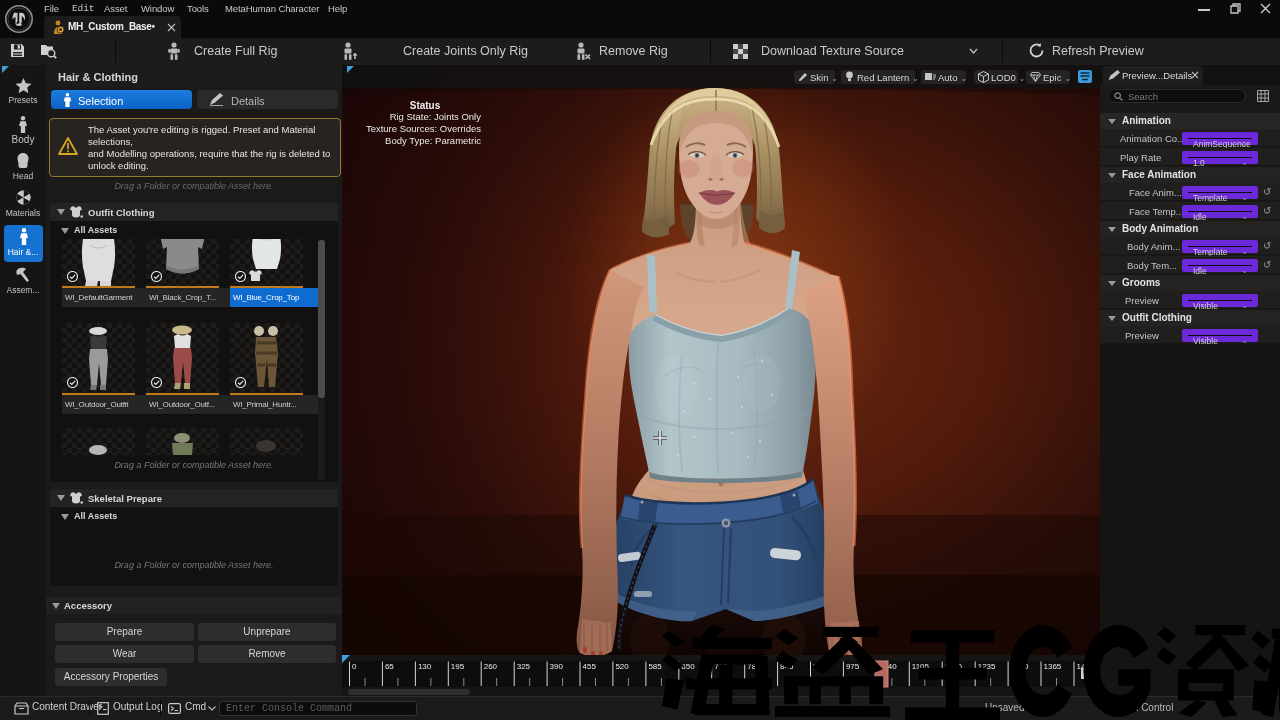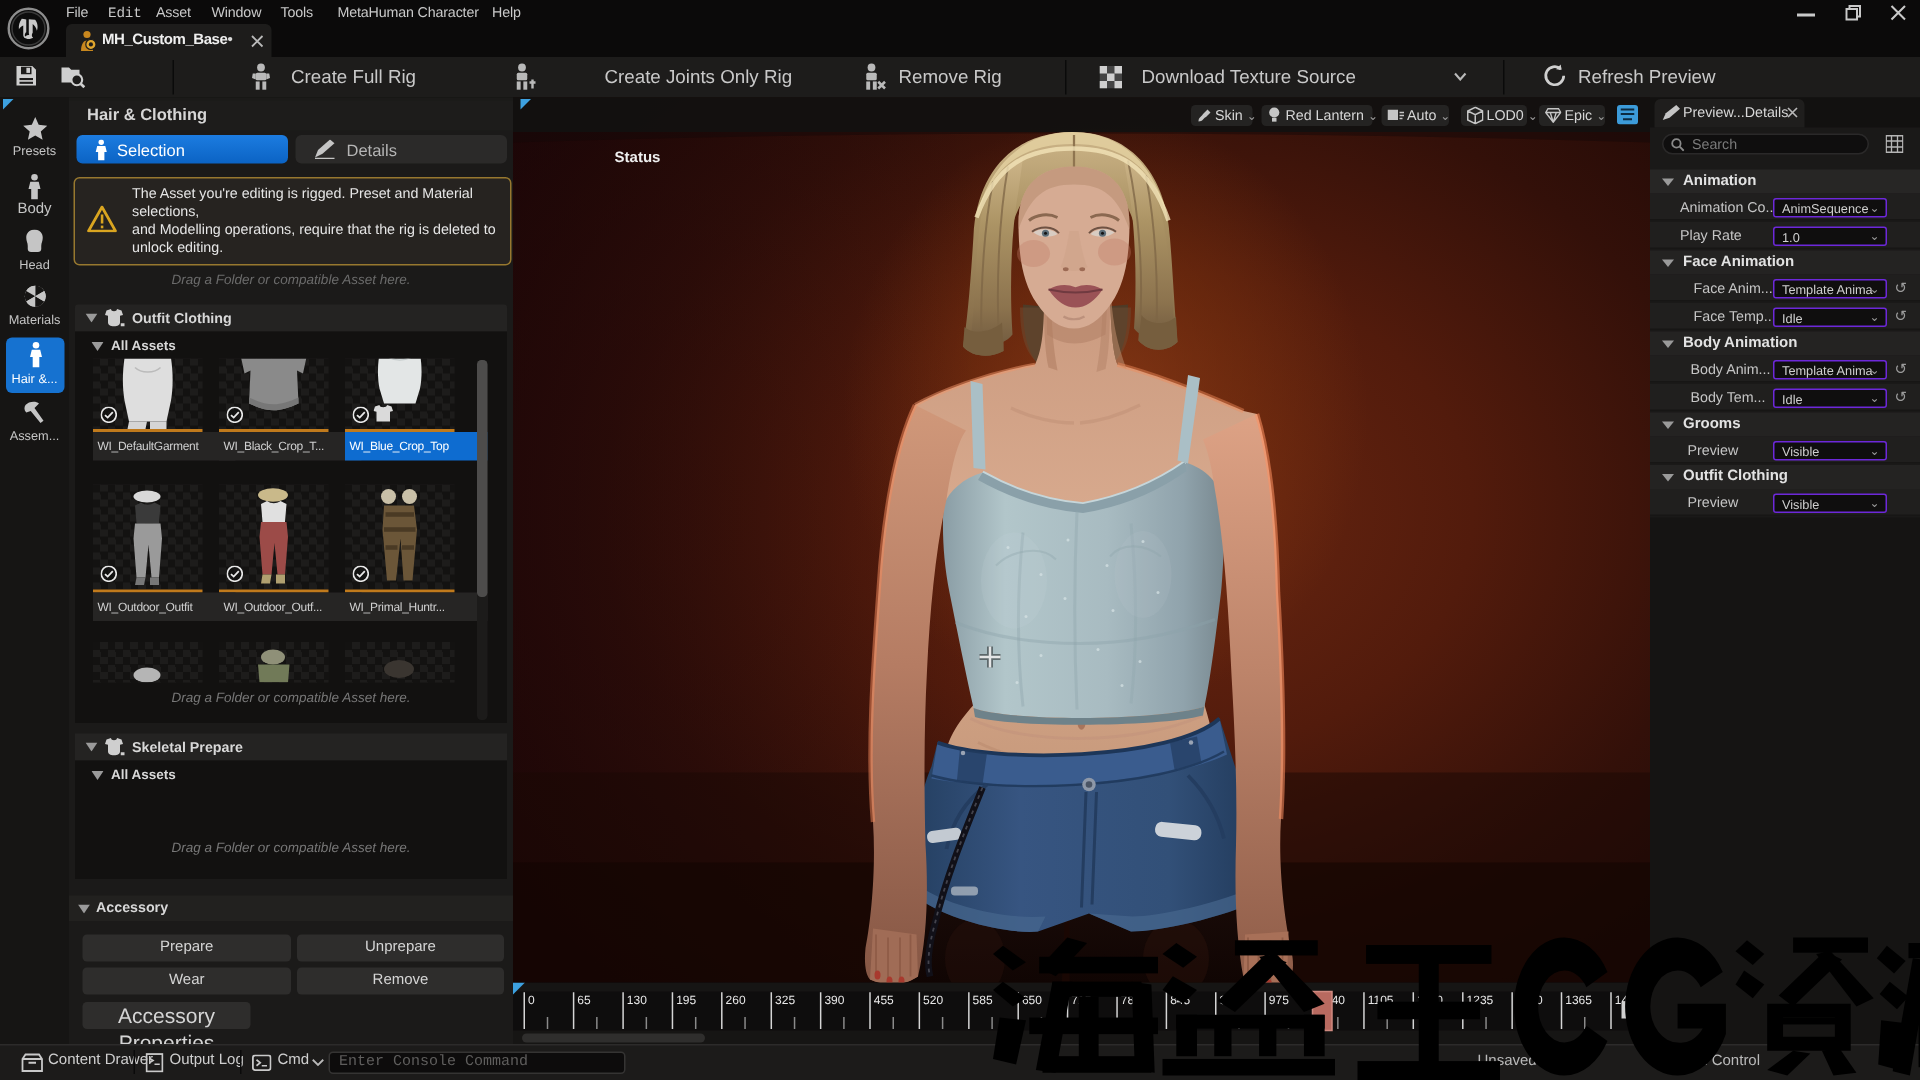--- a/index.html
+++ b/index.html
@@ -319,21 +319,21 @@
 
 <div class="abs" style="left:46px;top:597px;width:296px;height:17px;background:#22211f;"></div>
 <svg class="abs" style="left:52px;top:603px;" width="8" height="6" viewBox="0 0 8 6">
       <path d="M0 0 L8 0 L4 6 Z" fill="#9a9a9a"></path>
     </svg>
 <div class="abs" style="left:64px;top:600px;font-size:9.5px;font-weight:bold;color:#d8d8d8;">Accessory</div>
 <div class="abs btn" style="left:55px;top:623px;width:139px;height:18px;background:#2e2d2c;border-radius:3px;text-align:center;font-size:10px;color:#d5d5d5;line-height:18px;">Prepare</div>
 <div class="abs btn" style="left:198px;top:623px;width:138px;height:18px;background:#2e2d2c;border-radius:3px;text-align:center;font-size:10px;color:#d5d5d5;line-height:18px;">Unprepare</div>
 <div class="abs btn" style="left:55px;top:645px;width:139px;height:18px;background:#2e2d2c;border-radius:3px;text-align:center;font-size:10px;color:#d5d5d5;line-height:18px;">Wear</div>
 <div class="abs btn" style="left:198px;top:645px;width:138px;height:18px;background:#2e2d2c;border-radius:3px;text-align:center;font-size:10px;color:#d5d5d5;line-height:18px;">Remove</div>
-<div class="abs btn" style="left:55px;top:668px;width:112px;height:18px;background:#2e2d2c;border-radius:3px;text-align:center;font-size:14px;color:#d5d5d5;line-height:18px;">Accessory Properties</div>
+<div class="abs btn" style="left:55px;top:668px;width:112px;height:18px;background:#2e2d2c;border-radius:3px;text-align:center;font-size:10px;color:#d5d5d5;line-height:18px;">Accessory Properties</div>
 
 <svg class="abs" style="left:342px;top:65px;" width="758" height="590" viewBox="0 0 758 590">
 <defs>
  <radialGradient id="bg1" cx="0.57" cy="0.47" r="0.72">
           <stop offset="0" stop-color="#6b2711"></stop>
           <stop offset="0.38" stop-color="#521b0c"></stop>
           <stop offset="0.68" stop-color="#331009"></stop>
           <stop offset="1" stop-color="#1d0806"></stop>
         </radialGradient>
  <radialGradient id="halo" cx="0.5" cy="0.5" r="0.5">
@@ -536,27 +536,28 @@
       <path d="M2 0.5 L9 0.5 L10.5 3 L5.5 9.5 L0.5 3 Z M0.5 3 L10.5 3 M5.5 9.5 L3.5 3 M5.5 9.5 L7.5 3" fill="none" stroke="#c5c5c5" stroke-width="0.9"></path>
     </svg>
 <div class="abs" style="left:1043px;top:72px;font-size:9.5px;color:#d6d6d6;">Epic <span style="font-size:8px;color:#999;">⌄</span></div>
 <svg class="abs" style="left:1078px;top:70px;" width="14" height="13" viewBox="0 0 14 13">
       <rect x="0" y="0" width="14" height="13" rx="2" fill="#3c9bd9"></rect>
       <path d="M2.5 3 L11.5 3 M2.5 6 L11.5 6 M4 9.5 L10 9.5" stroke="#0c2a40" stroke-width="1.3"></path>
     </svg>
 <div class="abs" style="left:347px;top:66px;width:0;height:0;border-left:7px solid #3da1e0;border-top:7px solid transparent;border-top:0;border-bottom:7px solid transparent;"></div>
 
 <div class="abs" style="left:395px;top:100px;width:60px;text-align:center;font-size:10px;font-weight:bold;color:#efefef;">Status</div>
+<div class="abs" style="left:341px;top:111px;width:140px;text-align:right;font-size:9.5px;line-height:12px;color:#e9e9e9;">Rig State: Joints Only<br>Texture Sources: Overrides<br>Body Type: Parametric</div>
 
 <style>
 .cat{position:absolute;left:1100px;width:180px;height:16px;background:#272625;}
 .cat b{font-size:10px;color:#e2e2e2;position:absolute;left:22px;top:2px;}
 .prow{position:absolute;left:1100px;width:180px;height:18px;background:#201f1e;border-bottom:1px solid #171615;}
 .plbl{position:absolute;font-size:9.5px;color:#c5c5c5;top:4px;}
-.combo{position:absolute;left:82px;top:2.5px;width:76px;height:13px;background:#0f0e0e;border:1px solid #6d28d9;border-radius:2px;font-size:8.5px;color:#d0d0d0;line-height:12px;padding-left:5px;}
+.combo{position:absolute;left:82px;top:2.5px;width:76px;height:13px;background:#0f0e0e;border:6px solid #6d28d9;border-radius:2px;font-size:8.5px;color:#d0d0d0;line-height:12px;padding-left:5px;}
 .combo:after{content:"⌄";position:absolute;right:4px;top:0;font-size:8px;color:#9a9a9a;}
 .rst{position:absolute;left:163px;top:3px;font-size:10px;color:#9a9a9a;}
 .tri{position:absolute;width:0;height:0;border-left:4px solid transparent;border-right:4px solid transparent;border-top:5px solid #9a9a9a;}
 </style>
 <div class="abs" style="left:1100px;top:65px;width:180px;height:631px;background:#1a1918;"></div>
 <div class="abs" style="left:1100px;top:65px;width:180px;height:20px;background:#121110;"></div>
 <div class="abs" style="left:1103px;top:66px;width:100px;height:19px;background:#1f1e1d;border-radius:4px 4px 0 0;"></div>
 <svg class="abs" style="left:1108px;top:70px;" width="13" height="11" viewBox="0 0 13 11">
       <path d="M0.5 10 L2.5 5.5 L9.5 0 L12 2.5 L5 8.5 Z" fill="#c5c5c5"></path>
     </svg>

